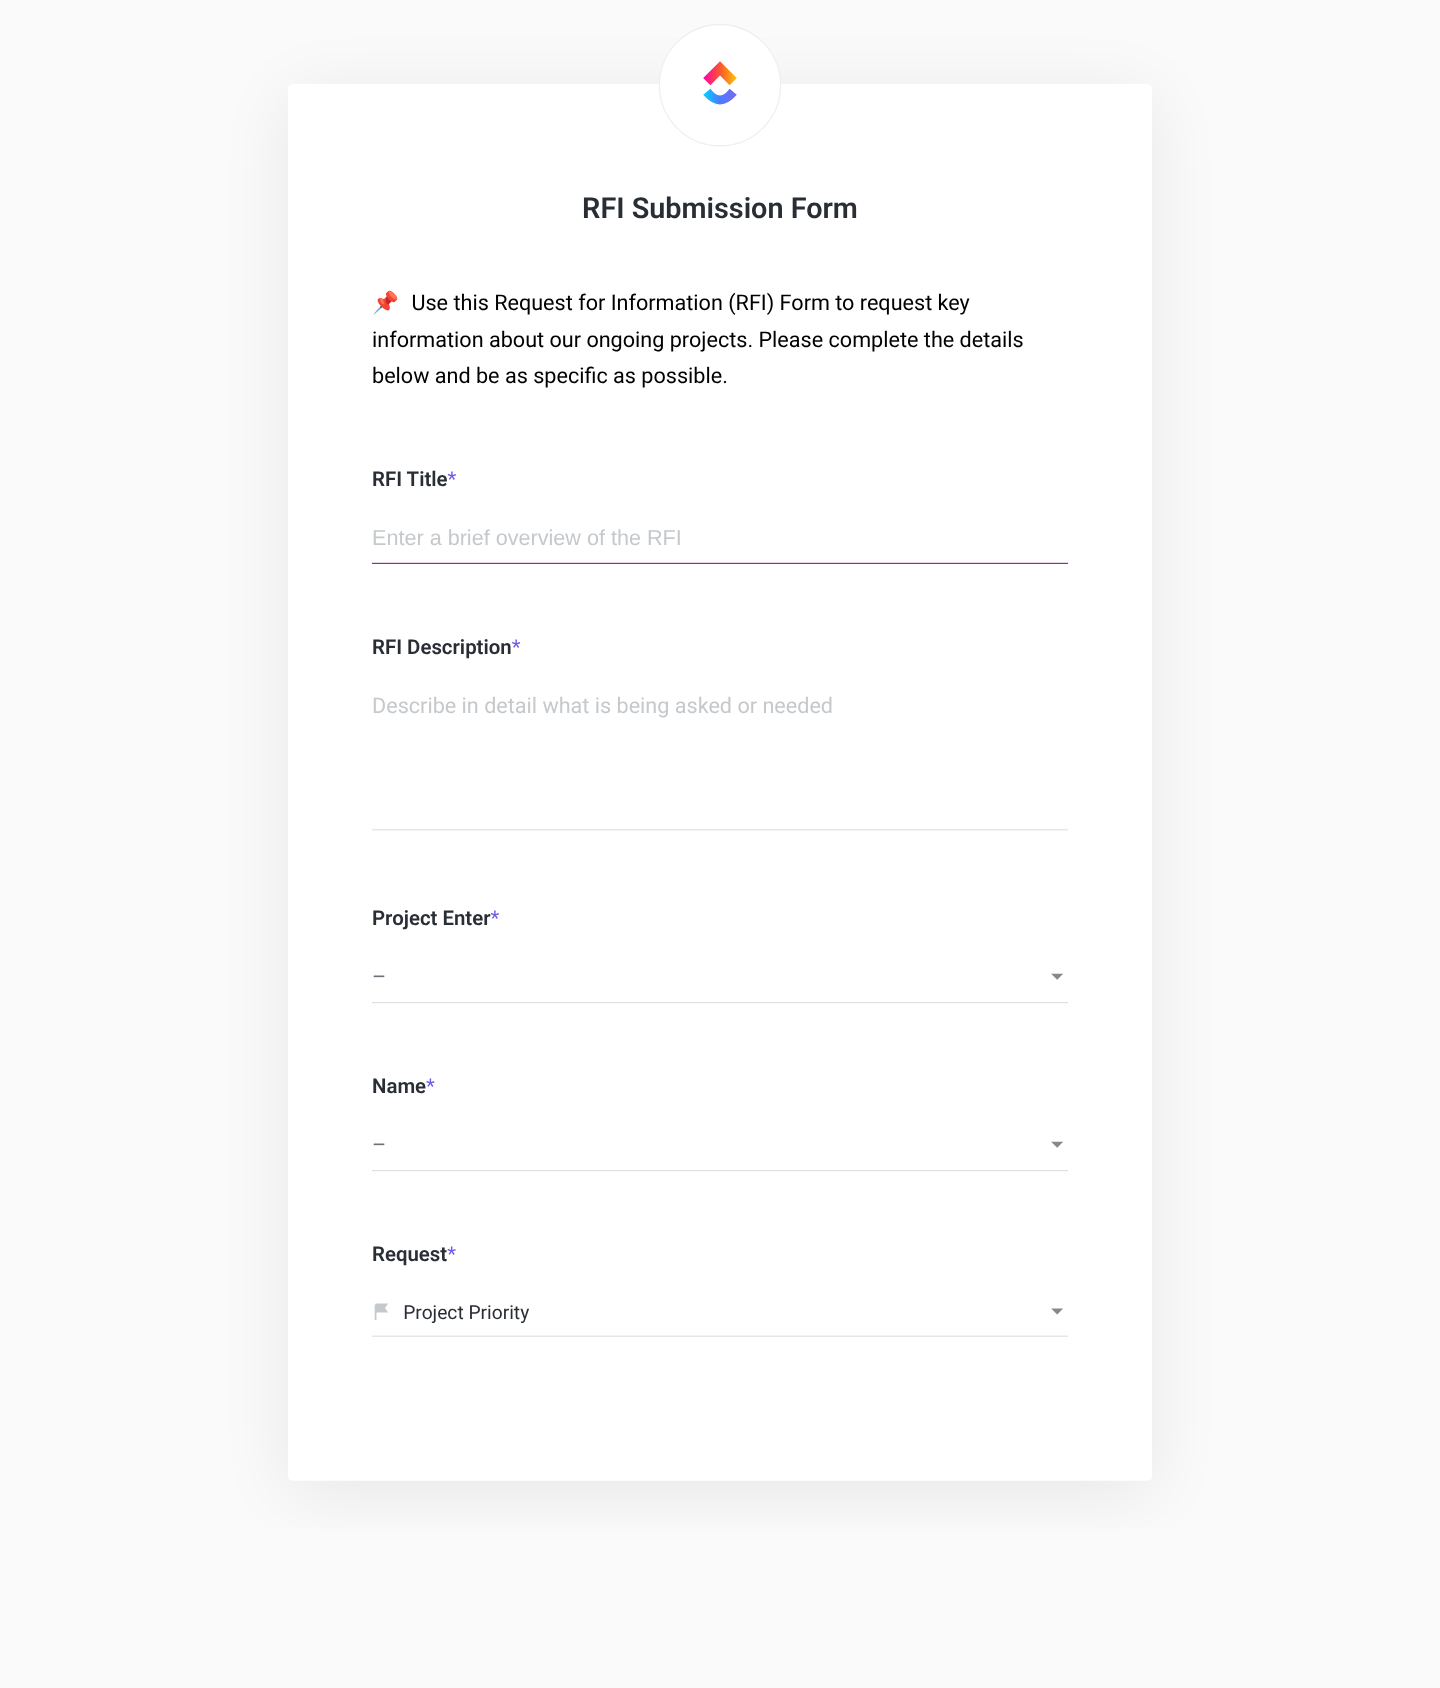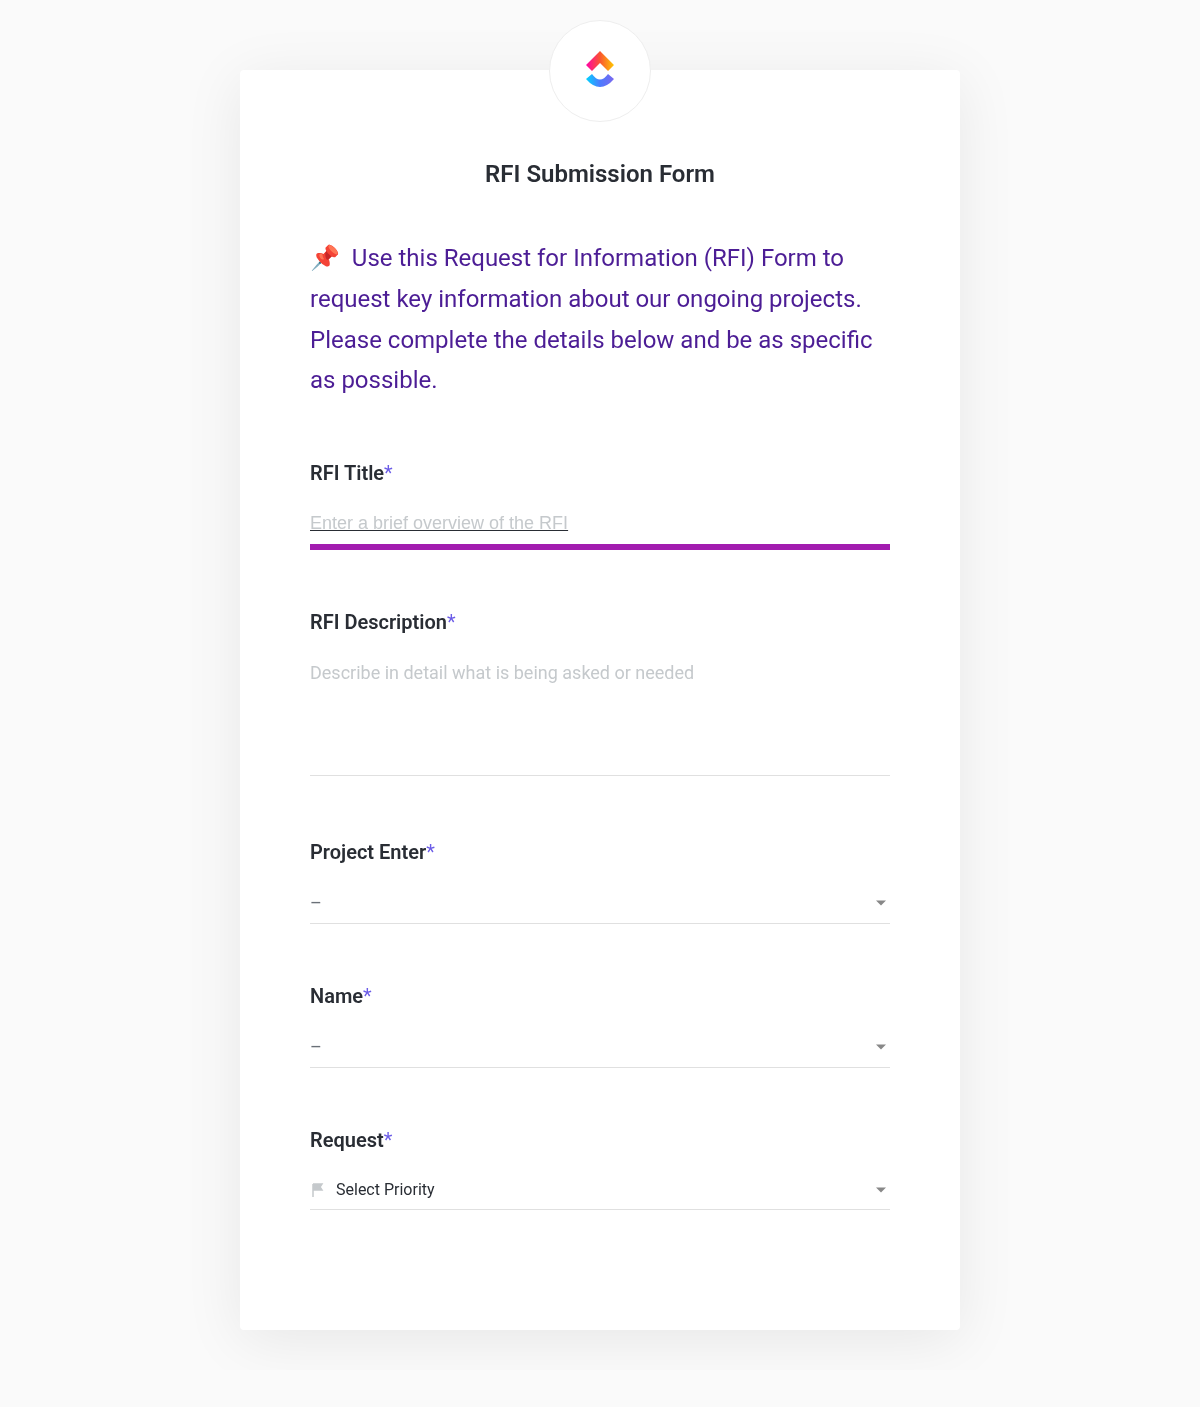--- a/index.html
+++ b/index.html
@@ -42,53 +42,52 @@
       height: 48px;
     }
     .form-title {
       font-size: 24px;
       font-weight: 600;
       color: #292d34;
       text-align: center;
       margin-bottom: 50px;
     }
     .form-description {
-      font-size: 24px;
-      color: #4c1d95;
+      font-size: 18px;
+      color: #000000;
       line-height: 1.7;
       margin-bottom: 60px;
     }
     .pin-emoji {
       display: inline-block;
       margin-right: 6px;
     }
     .form-field {
       margin-bottom: 60px;
     }
     .field-label {
-      font-size: 20px;
+      font-size: 17px;
       font-weight: 600;
       color: #292d34;
       margin-bottom: 18px;
       display: block;
     }
     .required-asterisk {
       color: #6b5ce7;
       font-weight: 400;
     }
     .text-input {
       width: 100%;
       border: none;
-      border-bottom: 6px solid #a21caf;
+      border-bottom: 1px solid #a21caf;
       padding: 10px 0;
       font-size: 18px;
       color: #292d34;
       background: transparent;
       outline: none;
-      text-decoration: underline;
     }
     .text-input::placeholder {
       color: #c5c9cc;
     }
     .textarea-input {
       width: 100%;
       border: none;
       border-bottom: 1px solid #e0e0e0;
       padding: 10px 0 50px 0;
       font-size: 18px;
@@ -201,19 +200,19 @@
 
   <div class="form-field">
     <label class="field-label">
       <span>Request</span><span class="required-asterisk">*</span>
     </label>
     <div class="select-wrapper">
       <div class="priority-wrapper">
         <svg class="flag-icon" width="16" height="16" viewBox="0 0 16 16" fill="currentColor">
           <path d="M3 2 L3 15 M3 2 L12 2 L10 5 L12 8 L3 8" stroke="currentColor" stroke-width="1.5" fill="currentColor"></path>
         </svg>
-        <span class="select-placeholder">Select Priority</span>
+        <span class="select-placeholder">Project Priority</span>
       </div>
       <span class="chevron-icon"></span>
     </div>
   </div>
 
 </div>
 
 </body></html>

